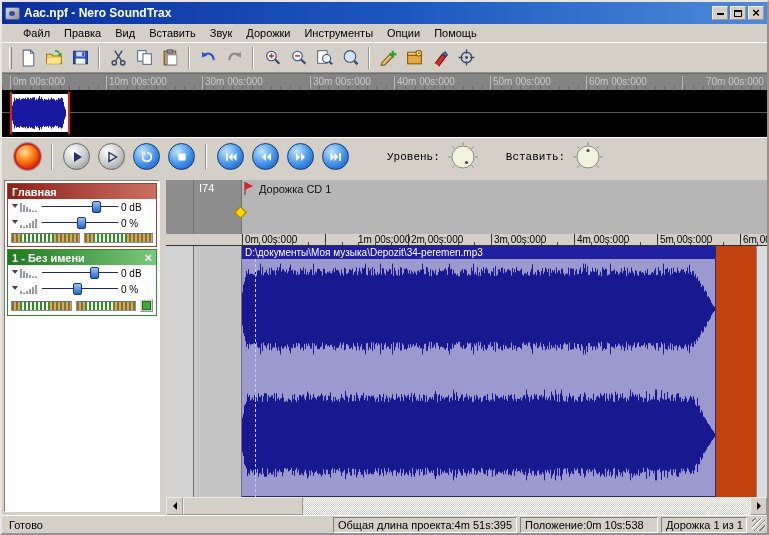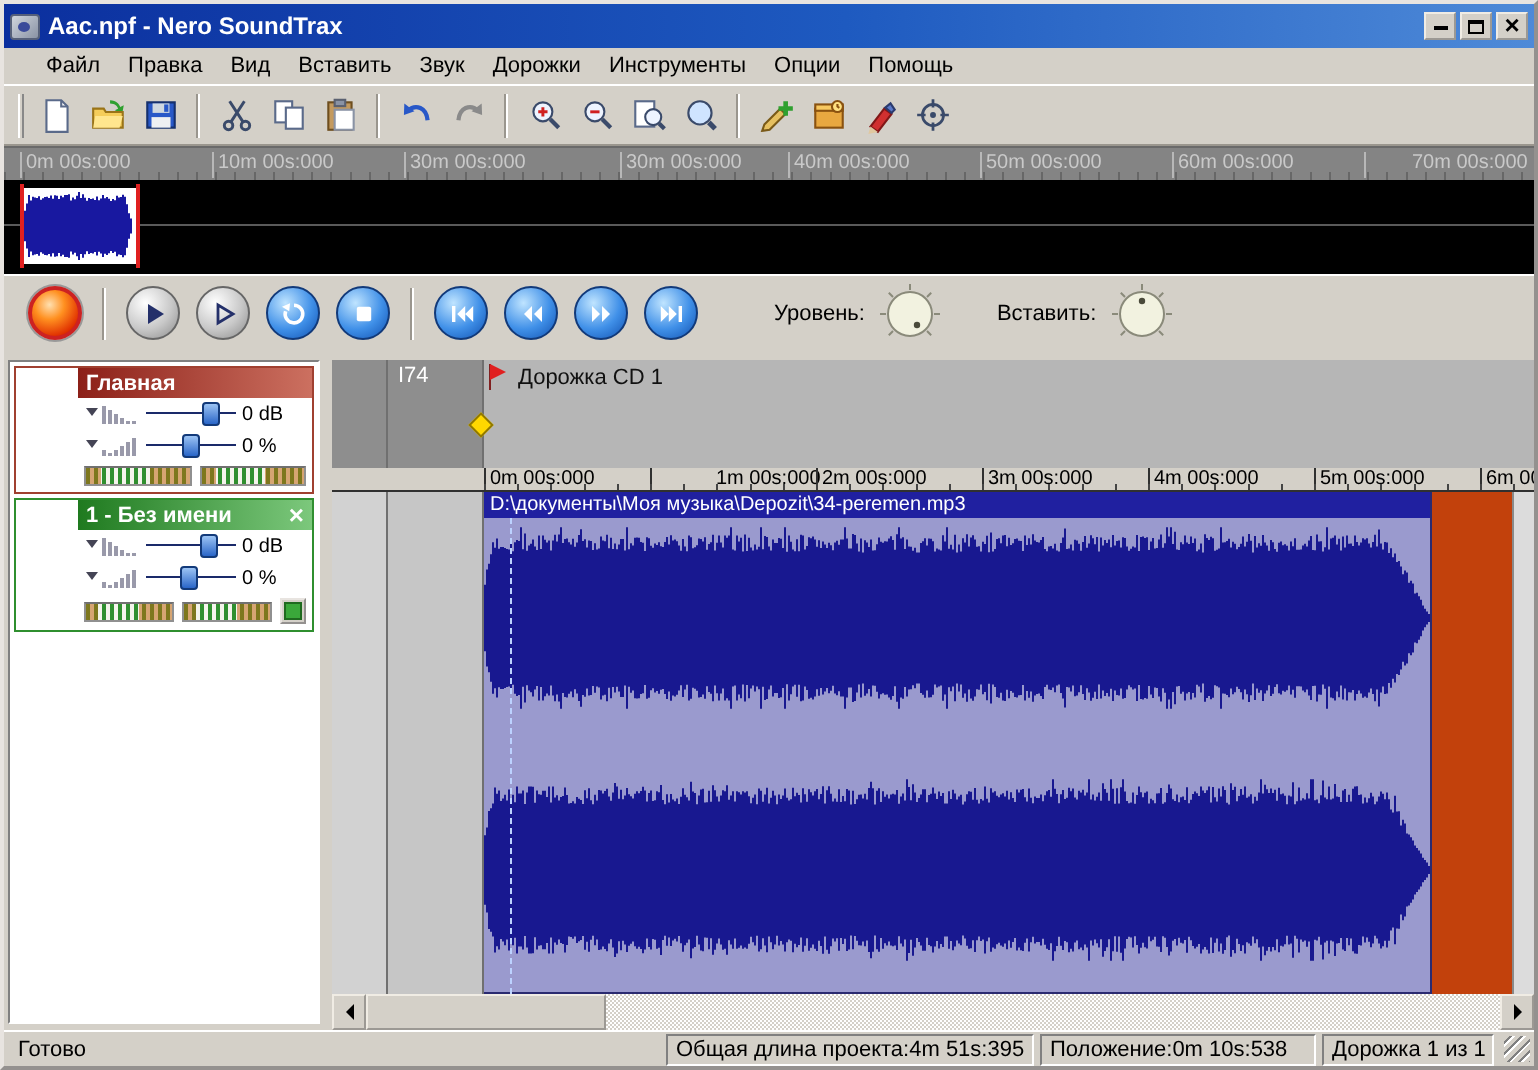--- a/index.html
+++ b/index.html
@@ -57,30 +57,30 @@
   .tpbtn{width:27px;height:27px;border-radius:50%;margin:0 4px;display:flex;align-items:center;
     justify-content:center;border:1px solid #666;}
   .tp-silver{background:radial-gradient(circle at 35% 30%,#ffffff 0%,#c8c8c8 55%,#8a8a8a 100%);}
   .tp-blue{background:radial-gradient(circle at 35% 30%,#bfe4ff 0%,#4090e8 55%,#1050b0 100%);
     border-color:#123a7a;color:#fff;}
   .tp-rec{background:radial-gradient(circle at 38% 32%,#ffe0b0 0%,#ff9020 35%,#e03000 75%,#901010 100%);
     border:2px solid #cc2222;box-shadow:0 0 0 1px #999;}
   .tp-glyph{width:14px;height:14px;fill:currentColor;}
   .tp-silver .tp-glyph{color:#24306a;}
   .tsep2{width:2px;height:26px;border-left:1px solid #9a968e;border-right:1px solid #fff;margin:0 6px;}
-  .knob-label{margin-left:34px;margin-right:6px;}
+  .knob-label{margin-left:34px;margin-right:6px;font-family:Liberation Mono, monospace;}
   .knob-label.second{margin-left:26px;}
 
   
   .workarea{left:0;top:173px;width:765px;height:340px;background:#d4d0c8;}
 
   
   .leftpanel{left:2px;top:178px;width:156px;height:332px;background:#fff;
     border:1px solid #808080;border-right-color:#fff;border-bottom-color:#fff;}
-  .mixsec{margin:2px;border:1px solid #b0b0b0;padding-left:31px;}
+  .mixsec{margin:2px;border:1px solid #b0b0b0;}
   .mixsec.red{border-color:#a04030;}
   .mixsec.green{border-color:#2f8f2f;}
   .mixhead{height:15px;color:#fff;font-weight:bold;font-size:11px;display:flex;align-items:center;
     padding:0 4px;}
   .mixhead.red{background:linear-gradient(90deg,#8c2018,#cc7060);}
   .mixhead.green{background:linear-gradient(90deg,#1f7a1f,#7cc87c);}
   .mix-close{margin-left:auto;font-weight:bold;font-size:13px;line-height:1;cursor:default;}
   .mixrow{display:flex;align-items:center;height:16px;padding:0 3px;gap:3px;}
   .fadeicon{width:28px;height:12px;flex:none;}
   .slider{flex:1;position:relative;height:14px;}

